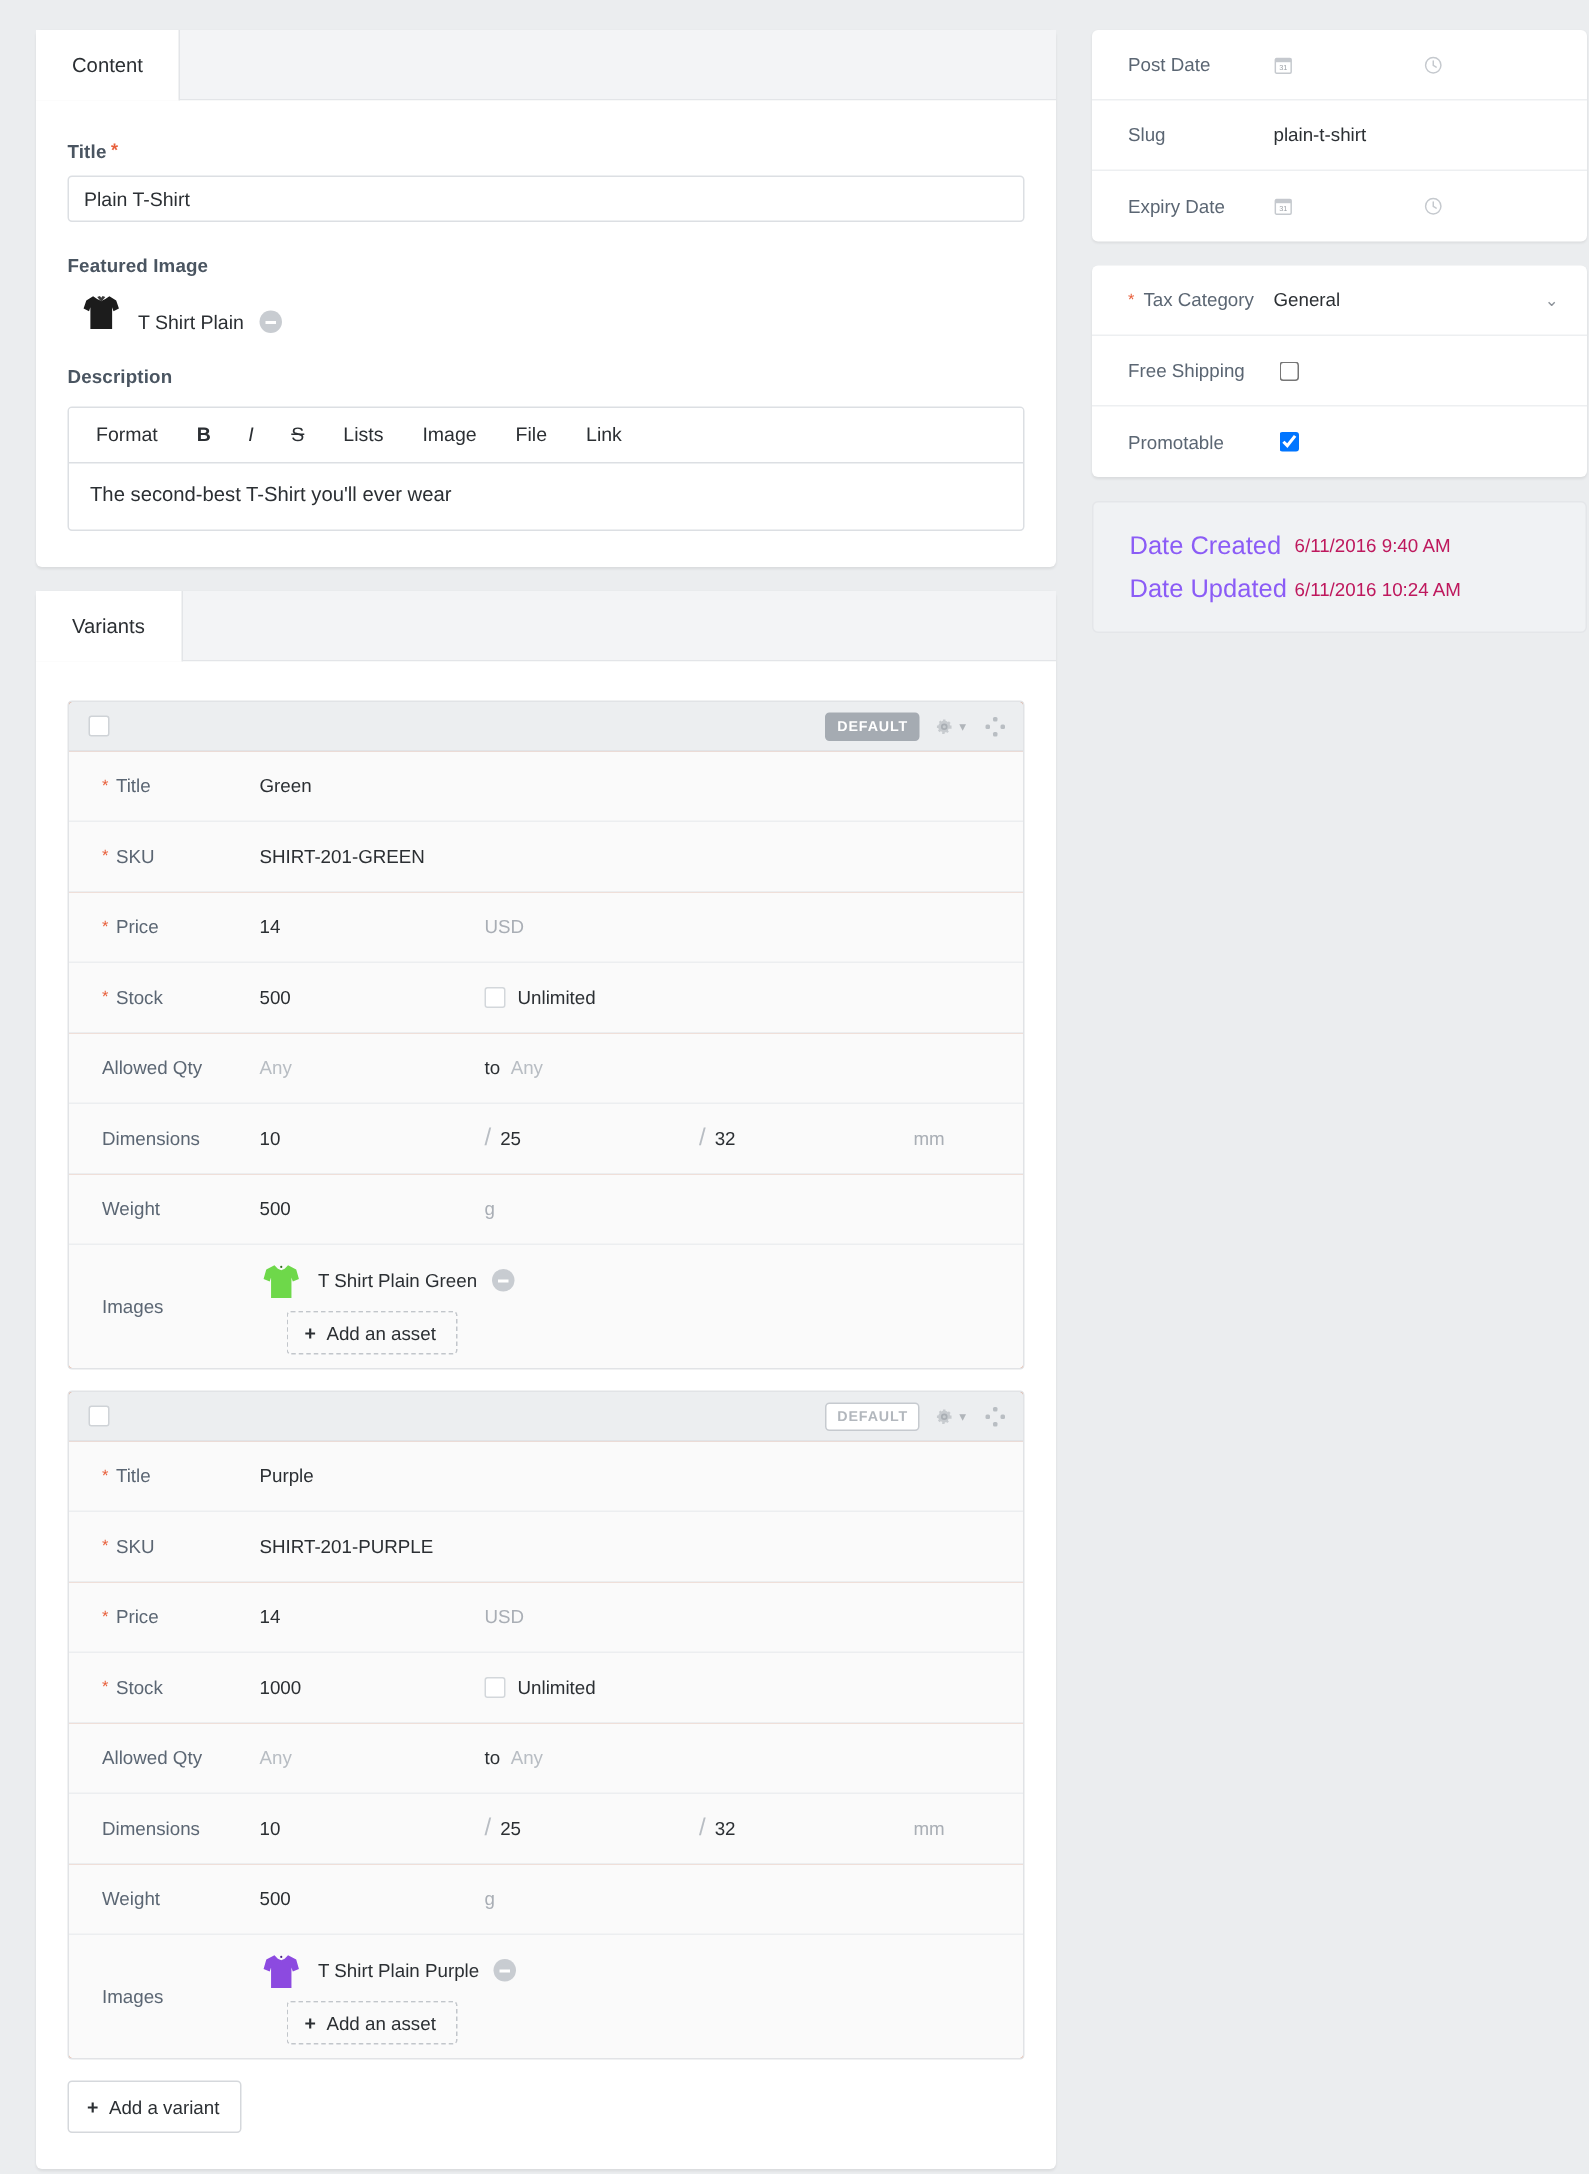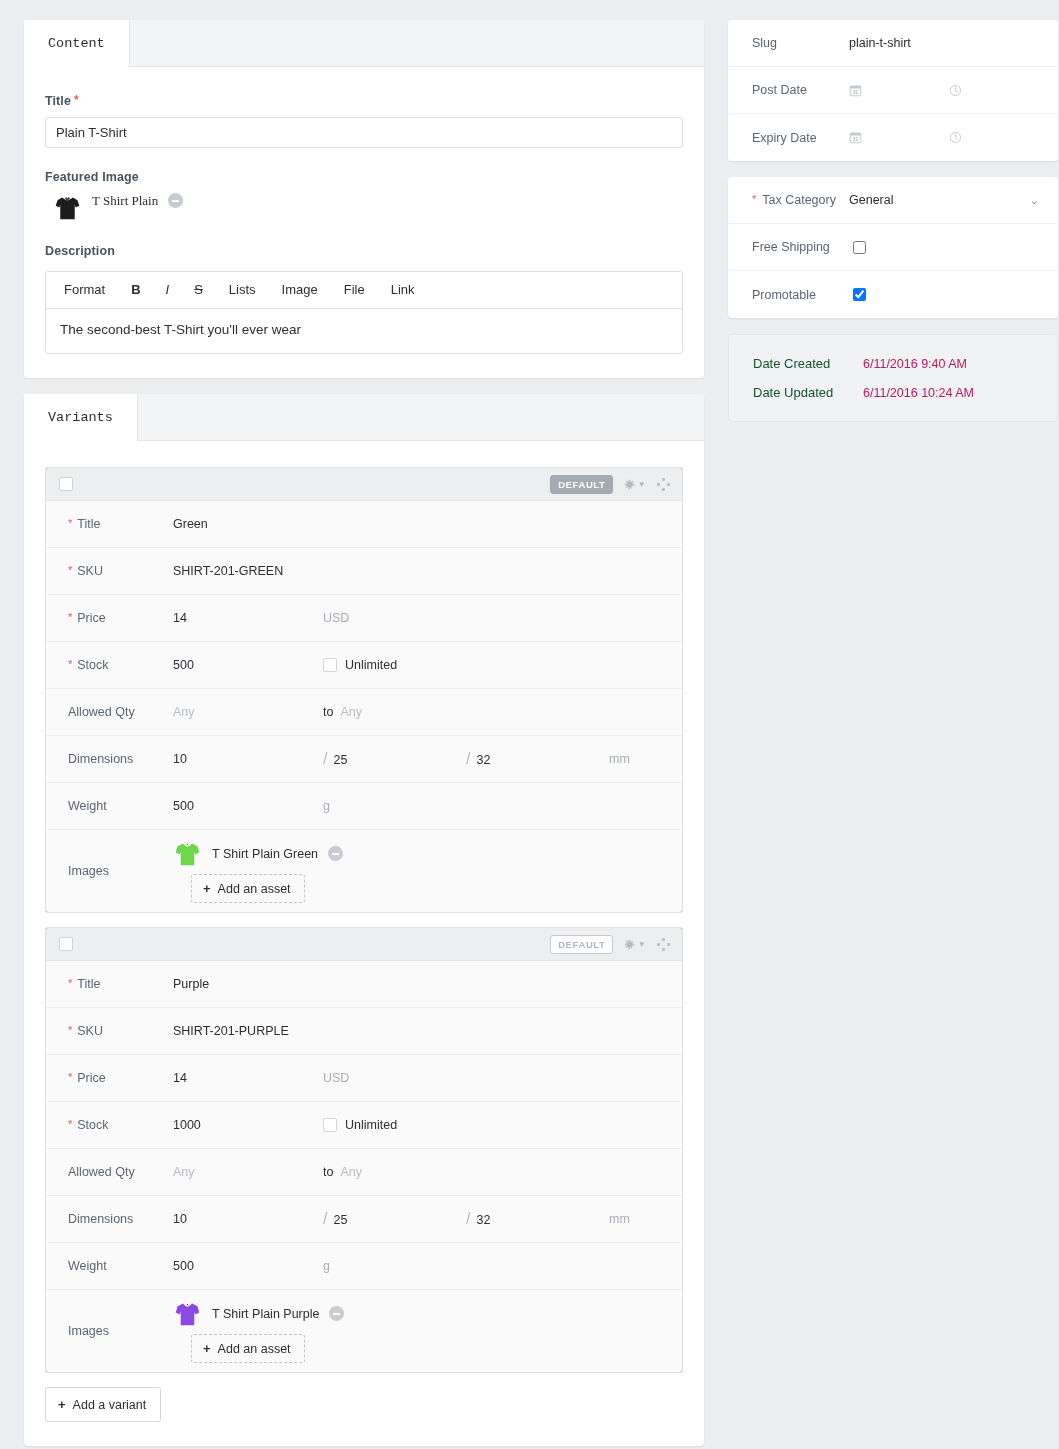--- a/index.html
+++ b/index.html
@@ -23,21 +23,20 @@
     margin-bottom: 16px;
   }
 
   
   .tabstrip {
     display: flex;
     background: #c2410c;
     border-bottom: 1px solid #e3e5e8;
     border-radius: 4px 4px 0 0;
     height: 47px;
-    font-family: Liberation Mono, monospace;
   }
   .tab {
     padding: 0 24px;
     height: 47px;
     line-height: 47px;
     font-size: 13.5px;
     color: #2b2f33;
     background: #f3f4f6;
   }
   .tab.active {
@@ -69,21 +68,21 @@
     font-size: 13px;
     color: #2b2f33;
     font-family: "Liberation Sans", sans-serif;
     background: #fff;
     outline: none;
   }
 
   .spacer-22 { height: 22px; }
 
   
-  .asset-row { display: flex; align-items: flex-start; gap: 10px; padding-left: 8px; font-family: Liberation Serif, serif; }
+  .asset-row { display: flex; align-items: flex-end; gap: 10px; padding-left: 8px; }
   .asset-name { font-size: 13px; color: #2b2f33; }
   .minus-icon {
     width: 15px; height: 15px; border-radius: 50%;
     background: #c8ccd1; display: inline-flex;
     align-items: center; justify-content: center;
     flex: 0 0 15px;
   }
   .minus-icon i { display: block; width: 7px; height: 2px; background: #ffffff; }
 
   
@@ -267,21 +266,21 @@
   .sel-chev { margin-left: auto; font-size: 11px; color: #8c9299; }
   .cbox-native { width: 13px; height: 13px; }
 
   .meta-panel {
     background: #f0f2f4;
     border: 1px solid #e4e6e9;
     border-radius: 4px;
     padding: 14px 0 14px 0;
   }
   .mrow { display: flex; align-items: center; height: 29px; padding: 0 24px; }
-  .mlabel { width: 110px; flex: 0 0 110px; font-size: 13px; color: #14532d; }
+  .mlabel { width: 110px; flex: 0 0 110px; font-size: 17px; color: #8b5cf6; }
   .mval { font-size: 12.5px; color: #be185d; }
 </style>
 </head>
 <body>
 
 <div class="page">
 
   <div class="col-main">
 
     <div class="panel">
@@ -520,39 +519,39 @@
         </button>
 
       </div>
     </div>
   </div>
 
   <div class="col-side">
 
     <div class="panel">
       <div class="srow">
-        <div class="slabel">Slug</div>
-        <div class="sval">plain-t-shirt</div>
-      </div>
-
-      <div class="srow">
         <div class="slabel">Post Date</div>
         <div class="icon-cell">
           <svg class="cal-icon" viewBox="0 0 16 16">
             <rect x="1.5" y="2.5" width="13" height="12" rx="1" fill="none" stroke="#c5c9ce" stroke-width="1.2"></rect>
             <rect x="1.5" y="2.5" width="13" height="3" fill="#c5c9ce"></rect>
             <text x="8" y="12" font-size="6" fill="#9ca1a7" text-anchor="middle" font-family="Liberation Sans, sans-serif">31</text>
           </svg>
         </div>
         <div>
           <svg class="clock-icon" viewBox="0 0 16 16">
             <circle cx="8" cy="8" r="6.3" fill="none" stroke="#c5c9ce" stroke-width="1.2"></circle>
             <path d="M8 4.5 V8 L10.4 9.6" fill="none" stroke="#c5c9ce" stroke-width="1.2" stroke-linecap="round"></path>
           </svg>
         </div>
+      </div>
+
+      <div class="srow">
+        <div class="slabel">Slug</div>
+        <div class="sval">plain-t-shirt</div>
       </div>
 
       <div class="srow">
         <div class="slabel">Expiry Date</div>
         <div class="icon-cell">
           <svg class="cal-icon" viewBox="0 0 16 16">
             <rect x="1.5" y="2.5" width="13" height="12" rx="1" fill="none" stroke="#c5c9ce" stroke-width="1.2"></rect>
             <rect x="1.5" y="2.5" width="13" height="3" fill="#c5c9ce"></rect>
             <text x="8" y="12" font-size="6" fill="#9ca1a7" text-anchor="middle" font-family="Liberation Sans, sans-serif">31</text>
           </svg>

